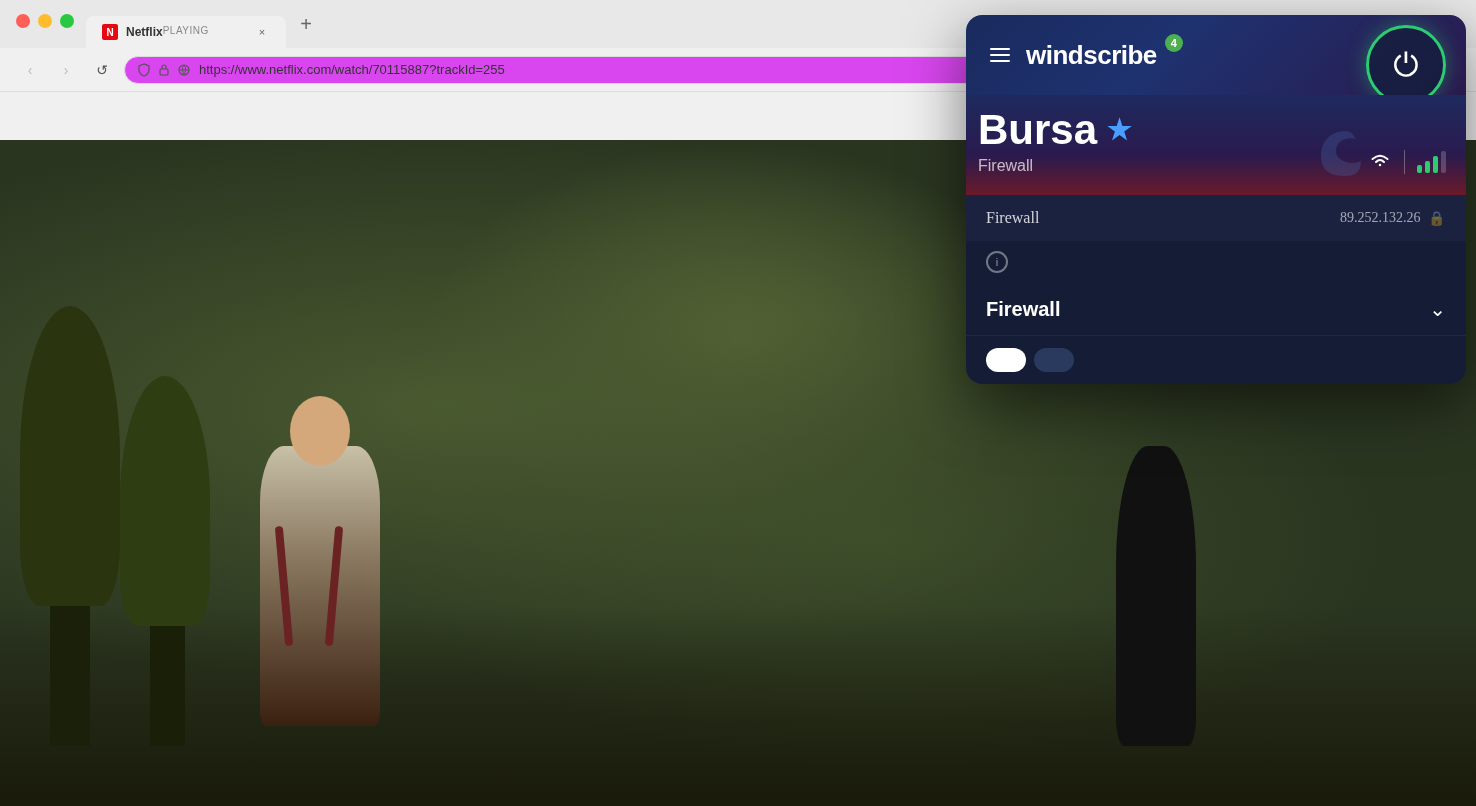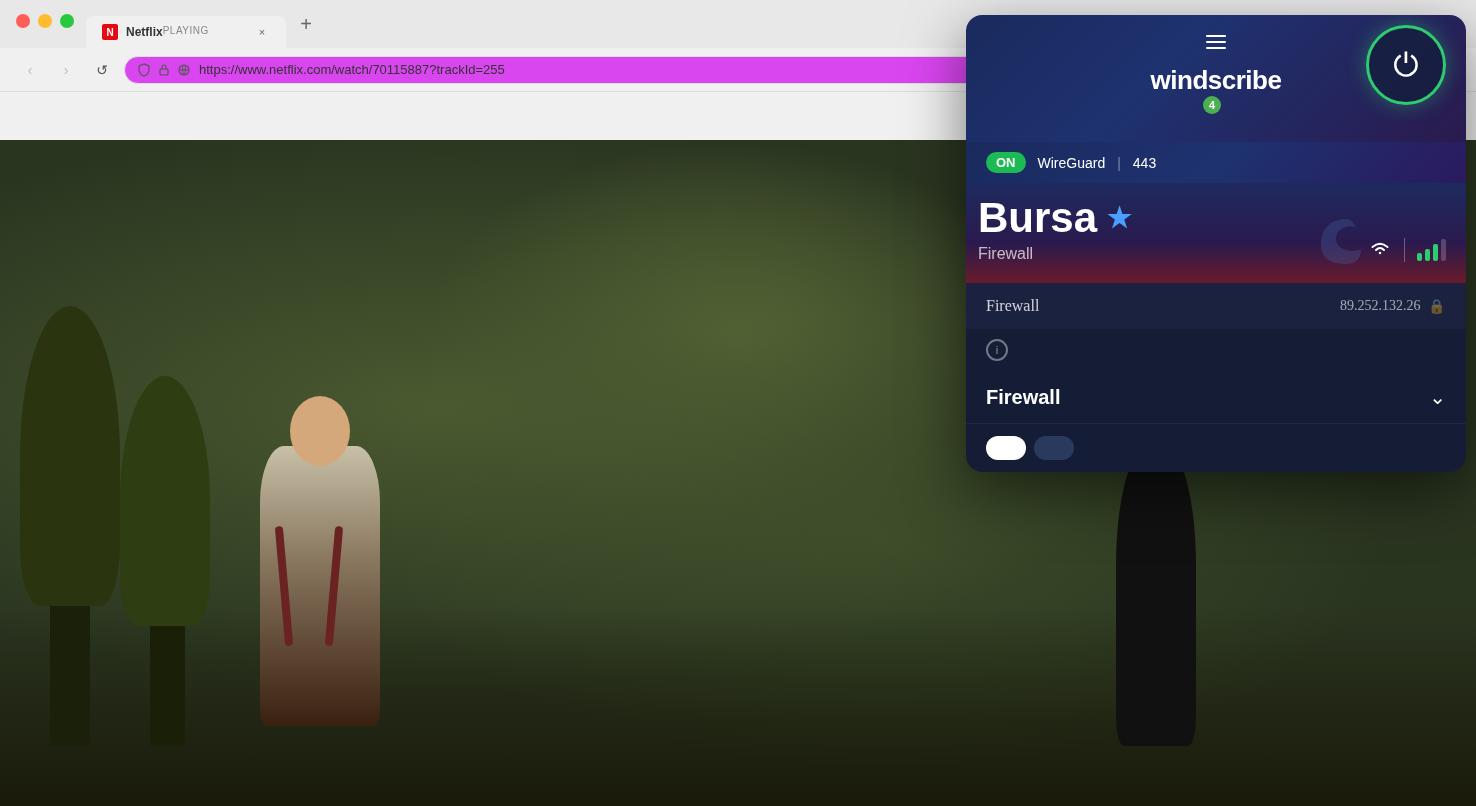--- a/index.html
+++ b/index.html
@@ -201,21 +201,20 @@
     }
 
     .vpn-header {
       background: linear-gradient(135deg, #1a2a5e 0%, #1e3270 40%, #2a1a4e 100%);
       padding: 16px 20px;
       display: flex;
       align-items: center;
       gap: 12px;
       position: relative;
       min-height: 80px;
-      flex-direction: column;
     }
 
     .vpn-menu-icon {
       color: white;
       font-size: 18px;
       cursor: pointer;
       display: flex;
       flex-direction: column;
       gap: 4px;
       padding: 4px;
@@ -551,26 +550,20 @@
         <span></span>
     </div>
     <span class="vpn-logo">windscribe</span>
     <span class="vpn-notif-badge">4</span>
 
     <div class="vpn-power-btn">
       <span class="power-icon">⏻</span>
     </div>
   </div>
 
-  <div class="vpn-status-row">
-    <span class="status-on">ON</span>
-    <span class="status-protocol">WireGuard</span>
-    <span class="status-separator">|</span>
-    <span class="status-port">443</span>
-  </div>
 
   <div class="vpn-location-row">
     <div>
       <div class="vpn-city-name">
         <span>Bursa</span>
         <span class="star-icon">★</span>
       </div>
       <div class="vpn-isp">Firewall</div>
     </div>
 

